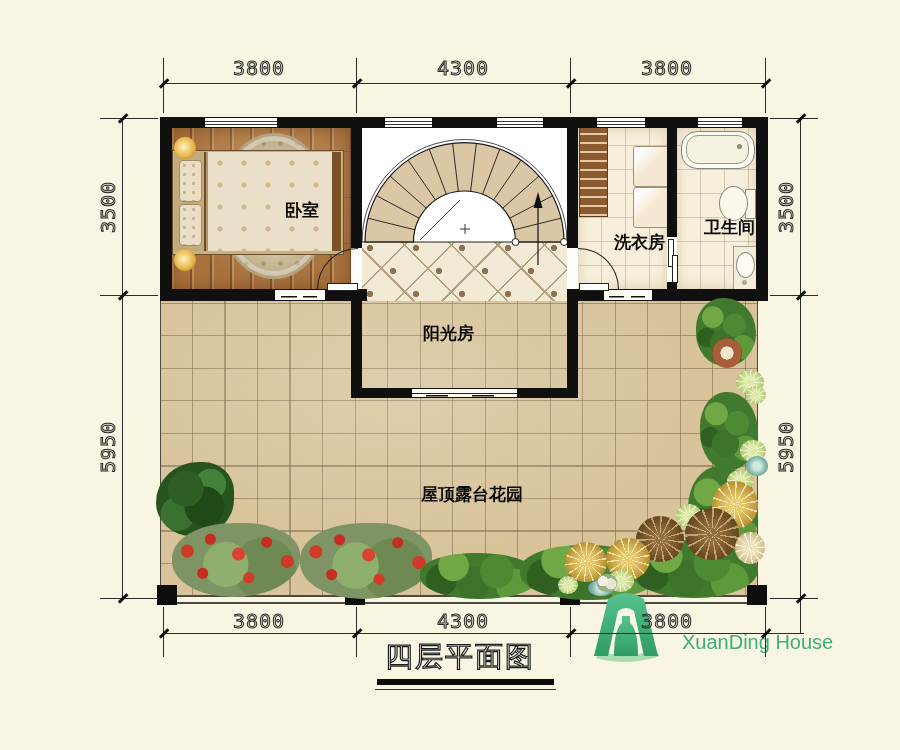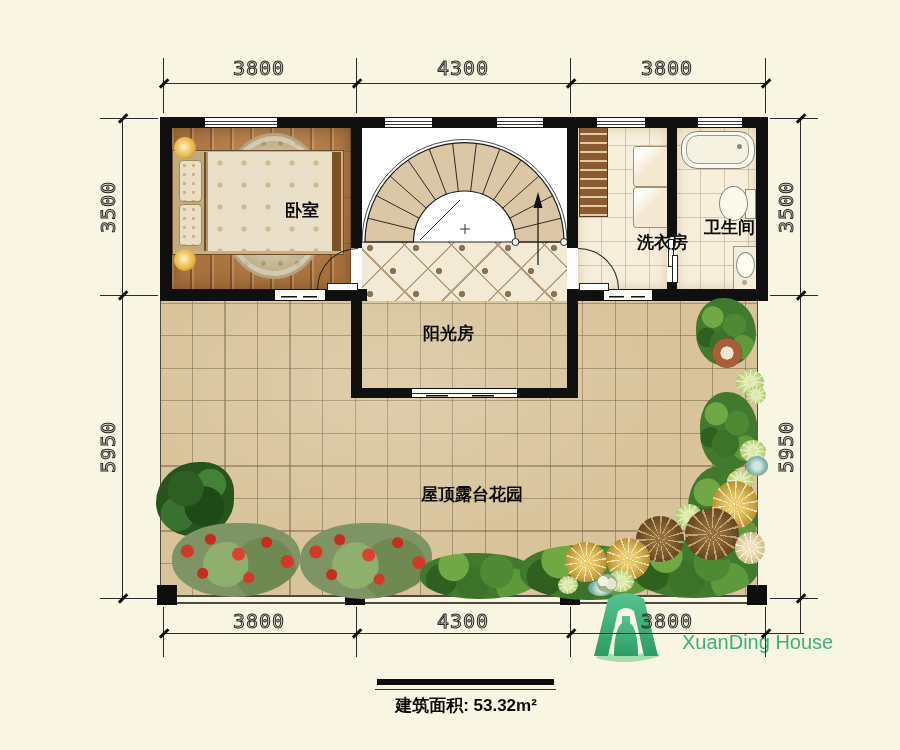--- a/index.html
+++ b/index.html
@@ -262,21 +262,21 @@
   <div class="palm gold" style="left:606px;top:538px;width:44px;height:42px;"></div>
   <div class="palm pale" style="left:735px;top:532px;width:30px;height:32px;"></div>
   <div class="palm gold" style="left:565px;top:542px;width:42px;height:40px;"></div>
   <div class="cabbage" style="left:608px;top:570px;width:26px;height:22px;"></div>
   <div class="cabbage" style="left:558px;top:576px;width:20px;height:18px;"></div>
   <div class="teal" style="left:588px;top:580px;width:26px;height:16px;"></div>
   <div class="paleflower" style="left:594px;top:574px;width:26px;height:18px;"></div>
 
   <div class="roomlabel" style="left:285px;top:199px;">卧室</div>
   <div class="roomlabel" style="left:423px;top:322px;">阳光房</div>
-  <div class="roomlabel" style="left:614px;top:231px;margin-left:23px;">洗衣房</div>
+  <div class="roomlabel" style="left:614px;top:231px;">洗衣房</div>
   <div class="roomlabel" style="left:704px;top:216px;">卫生间</div>
   <div class="roomlabel" style="left:421px;top:483px;">屋顶露台花园</div>
 
   <svg style="position:absolute;left:584px;top:584px;" width="84" height="80" viewBox="0 0 84 80">
     <defs>
       <linearGradient id="lg" x1="0" y1="0" x2="0" y2="1">
         <stop offset="0" stop-color="#56c28f"></stop>
           <stop offset="1" stop-color="#2f9c66"></stop>
       </linearGradient>
     </defs>
@@ -325,20 +325,17 @@
   <div class="dline" style="left:800px;top:118px;width:1.2px;height:515px;"></div>
   <div class="ext" style="left:770px;top:118px;width:48px;height:1.2px;"></div>
   <div class="ext" style="left:770px;top:295px;width:48px;height:1.2px;"></div>
   <div class="ext" style="left:770px;top:598px;width:48px;height:1.2px;"></div>
   <div class="tick" style="left:795px;top:117px;"></div>
   <div class="tick" style="left:795px;top:294px;"></div>
   <div class="tick" style="left:795px;top:597px;"></div>
   <div class="dimtext vert" style="left:740px;top:195px;">3500</div>
   <div class="dimtext vert" style="left:740px;top:435px;">5950</div>
 
+  <div class="plan-title" style="left:376px;top:638px;">四层平面图</div>
   <div class="title-bar" style="left:377px;top:679px;width:177px;height:6px;"></div>
   <div class="title-line" style="left:375px;top:689px;width:181px;height:1px;"></div>
-  <div class="area-row" style="left:366px;top:694px;">
-    <span>建筑面积:</span>
-    <span>53.32m²</span>
-  </div>
 
 </div>
 
 </body></html>

